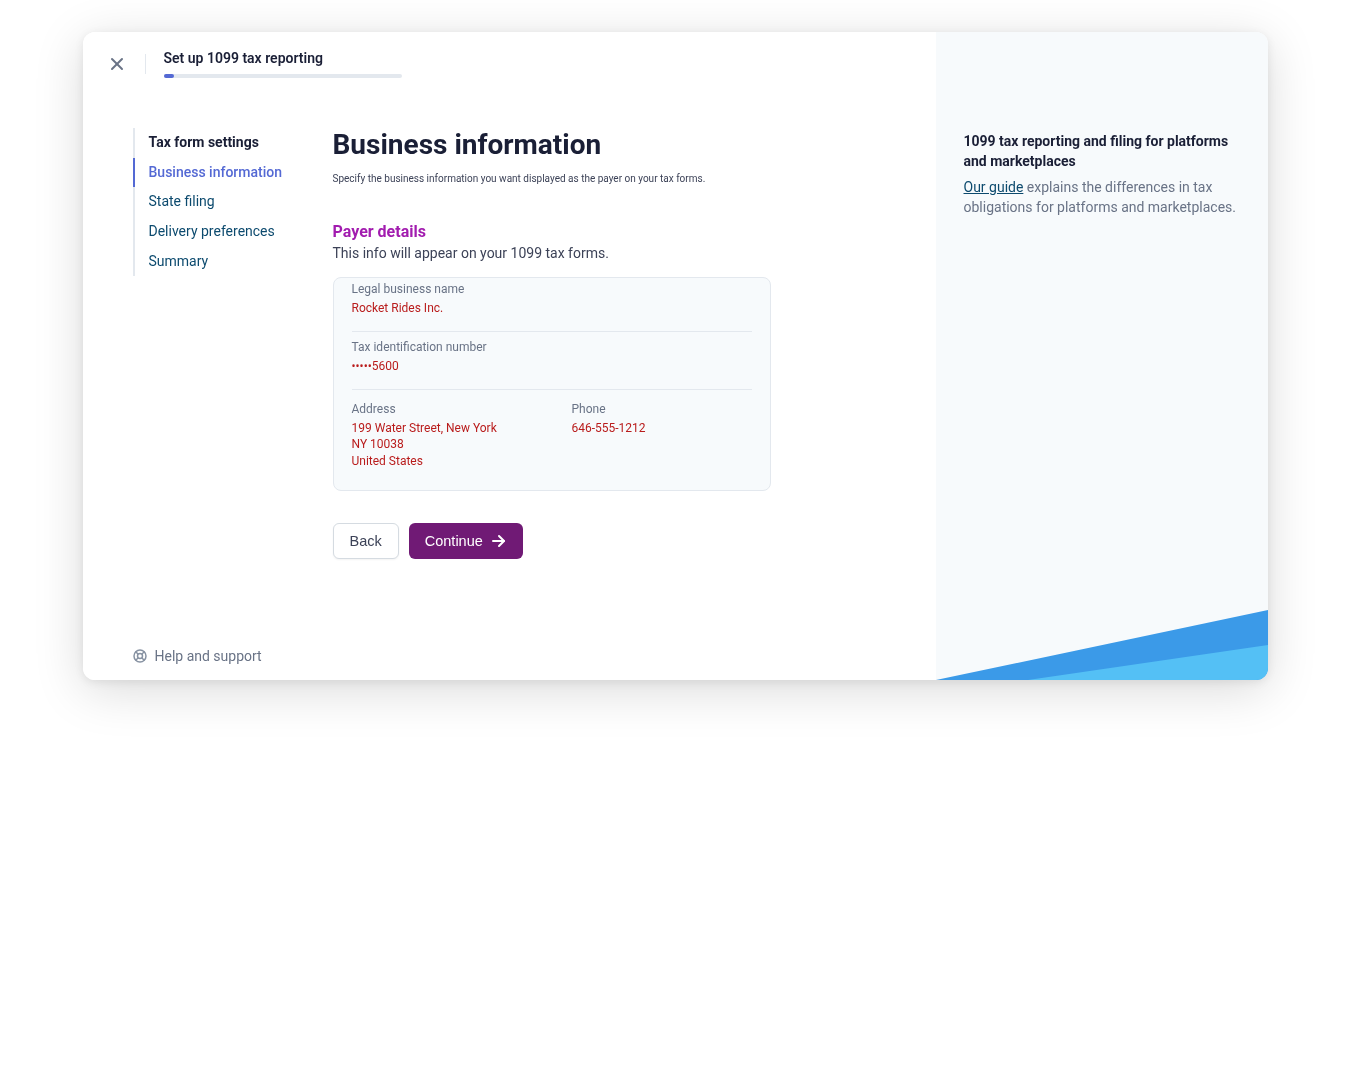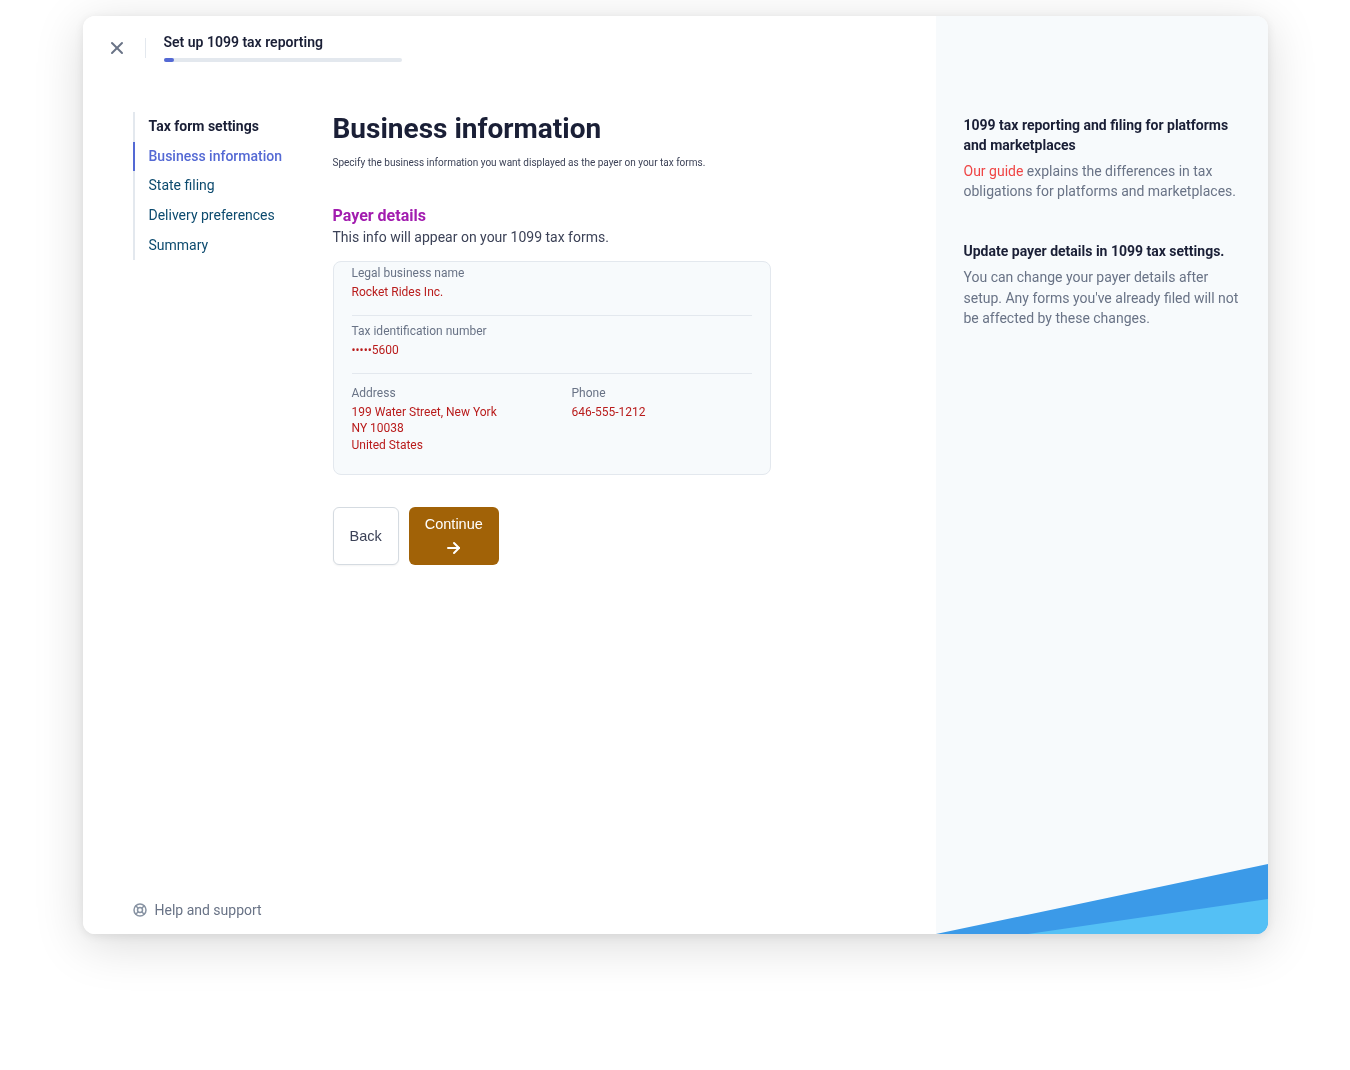--- a/index.html
+++ b/index.html
@@ -9,22 +9,22 @@
     }
     body {
       font-family: -apple-system, BlinkMacSystemFont, 'Segoe UI', Roboto, Helvetica, Arial, sans-serif;
       background: #ffffff;
       width: 1350px;
       height: 1070px;
       overflow: hidden;
     }
     .modal-container {
       width: 1185px;
-      height: 918px;
-      margin: 16px auto 0;
+      height: 648px;
+      margin: 32px auto 0;
       background: #ffffff;
       border-radius: 12px;
       box-shadow: 0 10px 50px rgba(0,0,0,0.15), 0 2px 10px rgba(0,0,0,0.08);
       display: flex;
       overflow: hidden;
       position: relative;
     }
     .main-panel {
       flex: 1;
       display: flex;
@@ -192,23 +192,22 @@
       align-items: center;
       gap: 8px;
     }
     .btn-secondary {
       background: #ffffff;
       color: #3c4257;
       border: 1px solid #d5dbe1;
       box-shadow: 0 1px 2px rgba(0,0,0,0.05);
     }
     .btn-primary {
-      background: #a16207;
+      background: #701a75;
       color: #ffffff;
-      flex-direction: column;
     }
     .arrow-icon {
       width: 16px;
       height: 16px;
     }
     .footer {
       position: absolute;
       bottom: 16px;
       left: 50px;
       display: flex;
@@ -232,22 +231,23 @@
       color: #1a1f36;
       line-height: 1.4;
       margin-bottom: 6px;
     }
     .info-text {
       font-size: 14px;
       color: #697386;
       line-height: 1.45;
     }
     .info-link {
-      color: #ef4444;
-      cursor: pointer;
+      color: #0c4a6e;
+      cursor: pointer;
+      text-decoration: underline;
     }
     .triangle-decoration {
       position: absolute;
       bottom: 0;
       right: 0;
       width: 0;
       height: 0;
       border-style: solid;
       border-width: 0 0 70px 332px;
       border-color: transparent transparent #3b9ae8 transparent;
@@ -351,20 +351,16 @@
     </div>
   </div>
 
   <div class="right-panel">
     <div class="info-block">
       <div class="info-title">1099 tax reporting and filing for platforms and marketplaces</div>
       <div class="info-text">
         <span class="info-link">Our guide</span><span> explains the differences in tax obligations for platforms and marketplaces.</span>
       </div>
     </div>
-    <div class="info-block" style="margin-top:28px;">
-      <div class="info-title">Update payer details in 1099 tax settings.</div>
-      <div class="info-text">You can change your payer details after setup. Any forms you've already filed will not be affected by these changes.</div>
-    </div>
     <div class="triangle-decoration"></div>
     <div class="triangle-decoration2"></div>
   </div>
 </div>
 
 </body></html>

